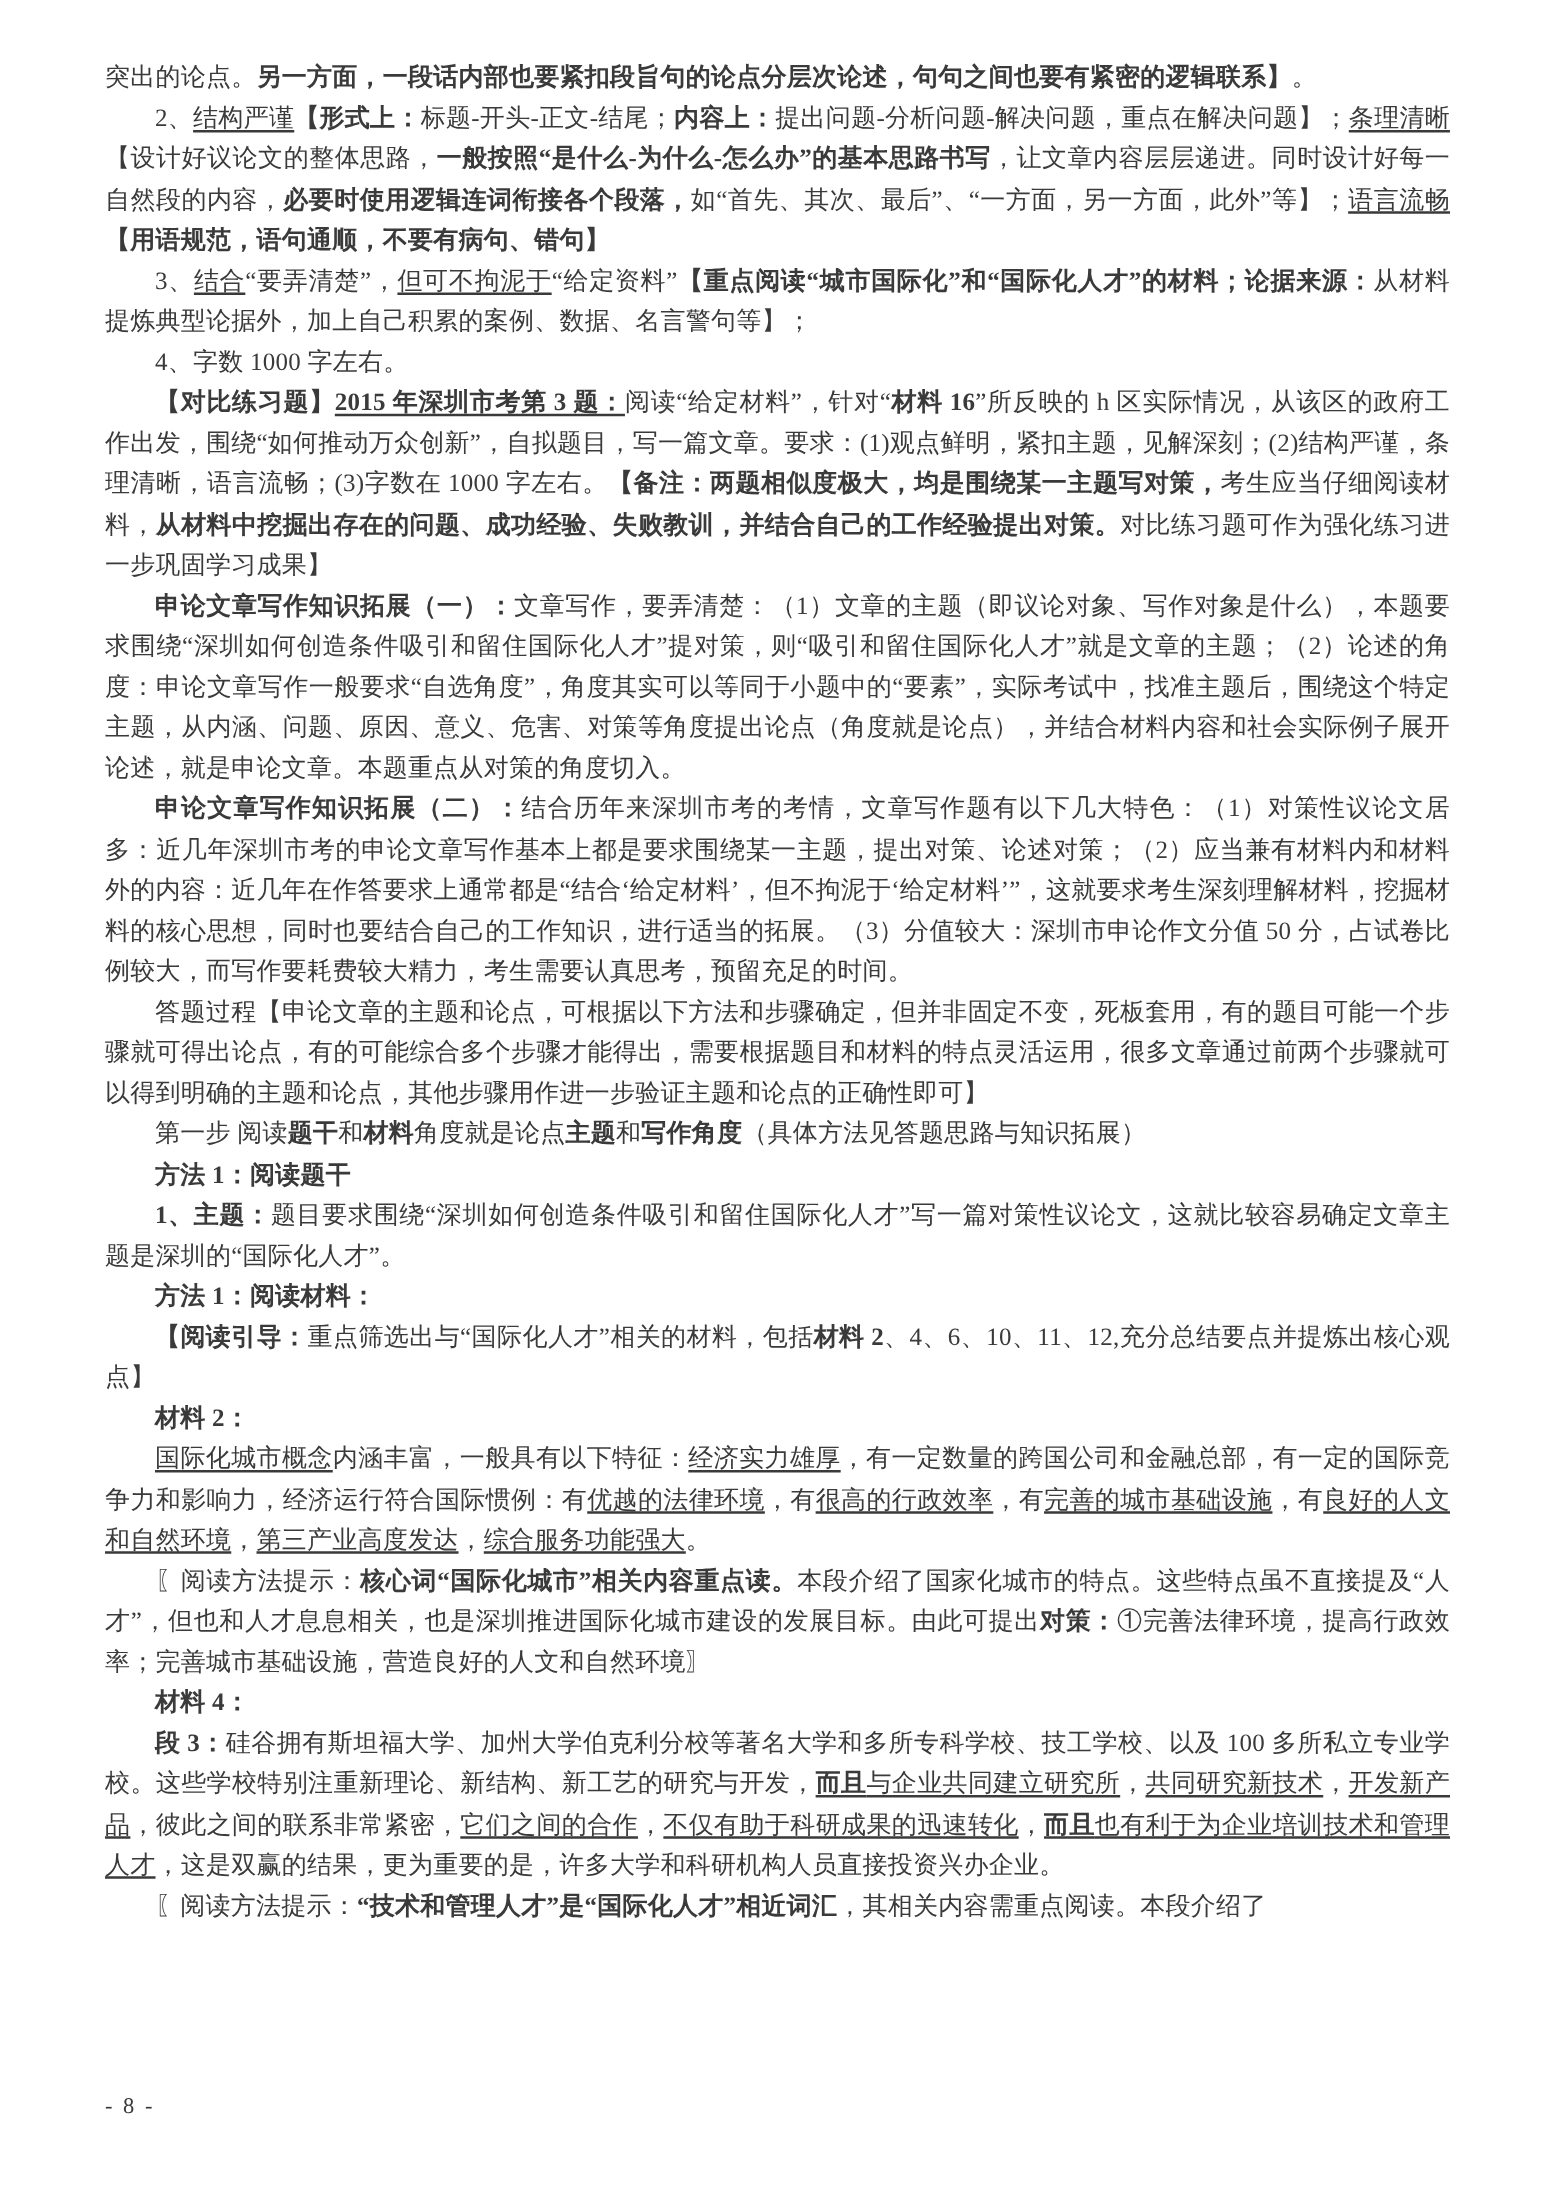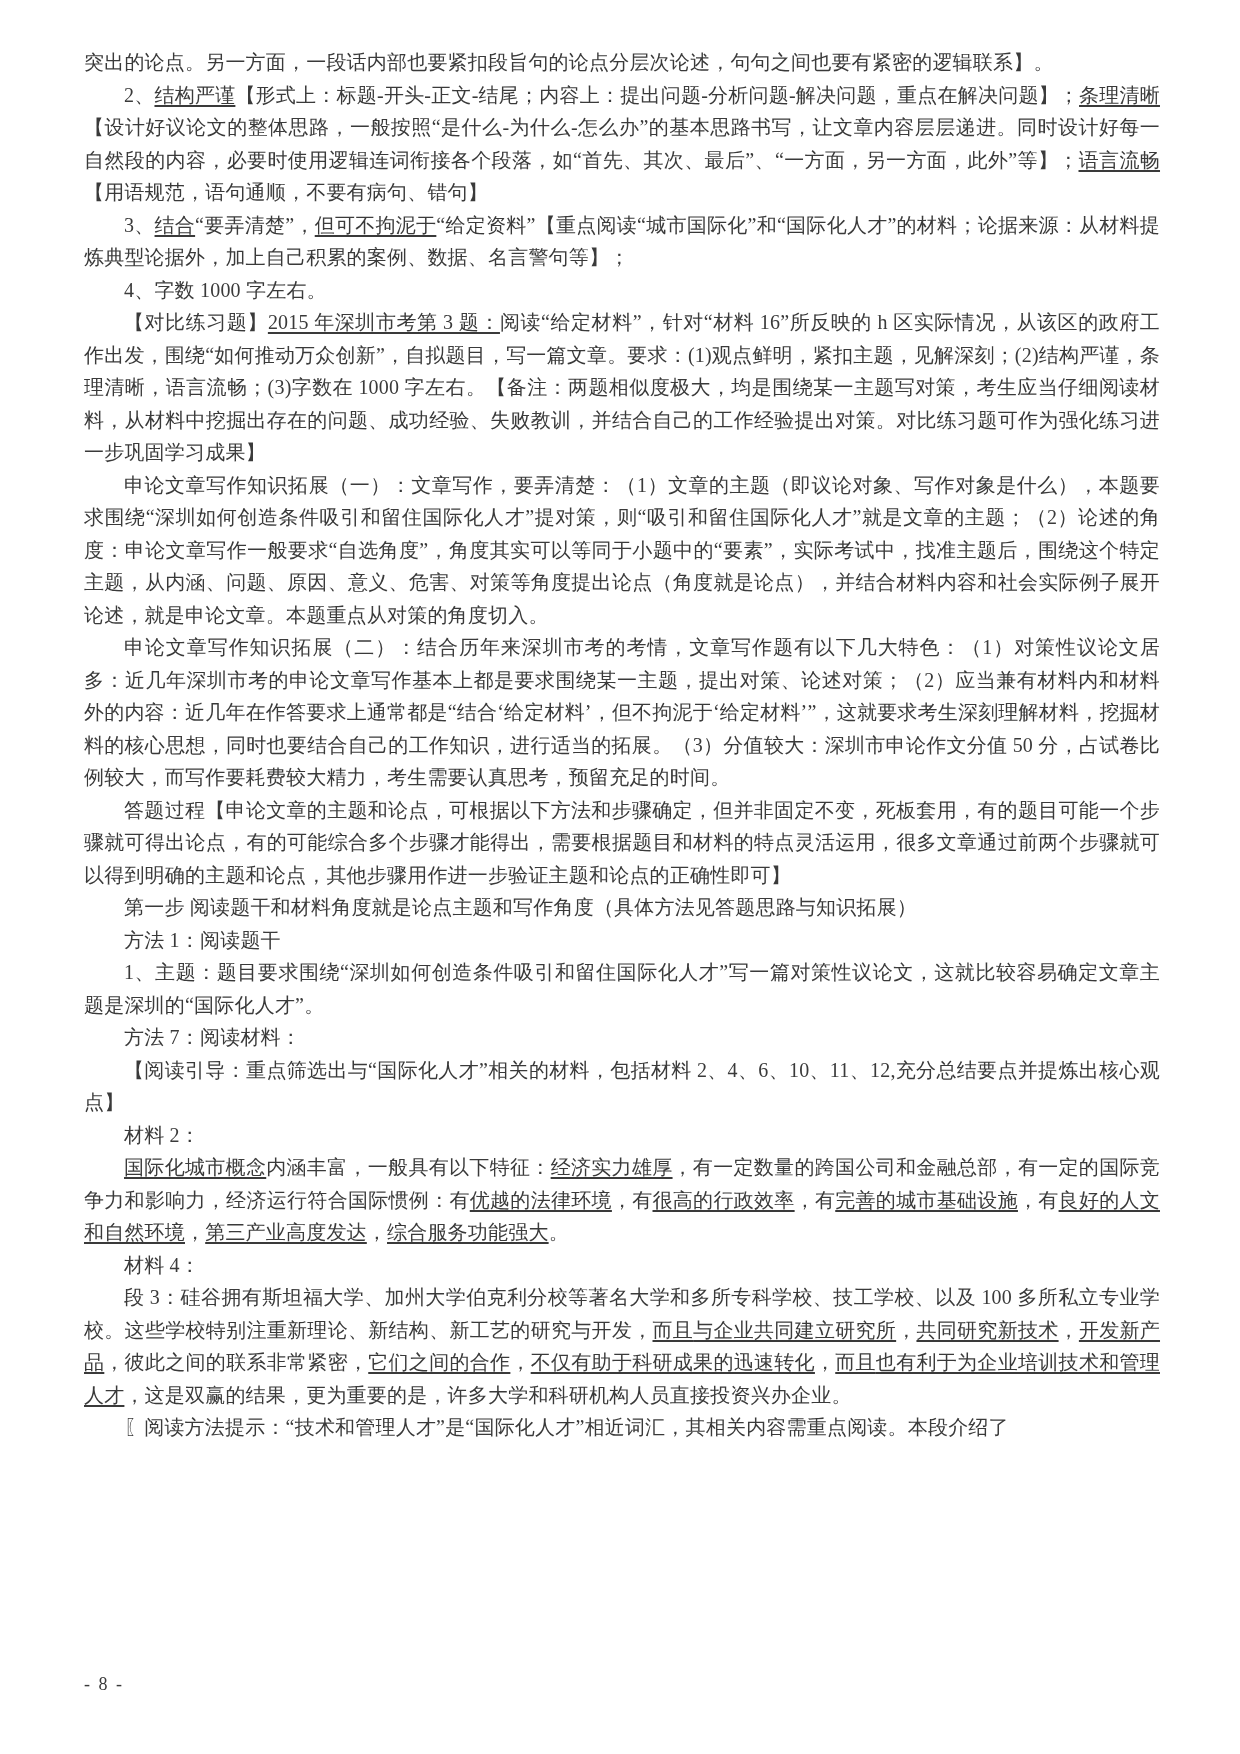--- a/index.html
+++ b/index.html
@@ -23,21 +23,21 @@
     top: 46px;
     width: 1076px;
     color: #3a3a3a;
     font-size: 20px;
     line-height: 32.5px;
     text-align: justify;
     letter-spacing: 0.2px;
   }
   p.para { margin: 0; padding: 0; }
   p.para.indent { text-indent: 2em; }
-  .b { font-weight: normal; }
+  .b { font-weight: bold; }
   .u { text-decoration: underline; text-underline-offset: 3px; }
   .doc-footer {
     position: absolute;
     left: 84px;
     top: 1674px;
     color: #3a3a3a;
     font-size: 18px;
     letter-spacing: 2px;
   }
 </style>
@@ -50,22 +50,23 @@
       <p class="para indent"><span>2、</span><span class="u">结构严谨</span><span class="b">【形式上：</span><span>标题-开头-正文-结尾；</span><span class="b">内容上：</span><span>提出问题-分析问题-解决问题，重点在解决问题】；</span><span class="u">条理清晰</span><span>【设计好议论文的整体思路，</span><span class="b">一般按照“是什么-为什么-怎么办”的基本思路书写</span><span>，让文章内容层层递进。同时设计好每一自然段的内容，</span><span class="b">必要时使用逻辑连词衔接各个段落，</span><span>如“首先、其次、最后”、“一方面，另一方面，此外”等】；</span><span class="u">语言流畅</span><span class="b">【用语规范，语句通顺，不要有病句、错句】</span></p>
       <p class="para indent"><span>3、</span><span class="u">结合</span><span>“要弄清楚”，</span><span class="u">但可不拘泥于</span><span>“给定资料”</span><span class="b">【重点阅读“城市国际化”和“国际化人才”的材料；论据来源：</span><span>从材料提炼典型论据外，加上自己积累的案例、数据、名言警句等】；</span></p>
       <p class="para indent"><span>4、字数 1000 字左右。</span></p>
       <p class="para indent"><span class="b">【对比练习题】</span><span class="b u">2015 年深圳市考第 3 题：</span><span>阅读“给定材料”，针对“</span><span class="b">材料 16</span><span>”所反映的 h 区实际情况，从该区的政府工作出发，围绕“如何推动万众创新”，自拟题目，写一篇文章。要求：(1)观点鲜明，紧扣主题，见解深刻；(2)结构严谨，条理清晰，语言流畅；(3)字数在 1000 字左右。</span><span class="b">【备注：两题相似度极大，均是围绕某一主题写对策，</span><span>考生应当仔细阅读材料，</span><span class="b">从材料中挖掘出存在的问题、成功经验、失败教训，并结合自己的工作经验提出对策。</span><span>对比练习题可作为强化练习进一步巩固学习成果】</span></p>
       <p class="para indent"><span class="b">申论文章写作知识拓展（一）：</span><span>文章写作，要弄清楚：（1）文章的主题（即议论对象、写作对象是什么），本题要求围绕“深圳如何创造条件吸引和留住国际化人才”提对策，则“吸引和留住国际化人才”就是文章的主题；（2）论述的角度：申论文章写作一般要求“自选角度”，角度其实可以等同于小题中的“要素”，实际考试中，找准主题后，围绕这个特定主题，从内涵、问题、原因、意义、危害、对策等角度提出论点（角度就是论点），并结合材料内容和社会实际例子展开论述，就是申论文章。本题重点从对策的角度切入。</span></p>
       <p class="para indent"><span class="b">申论文章写作知识拓展（二）：</span><span>结合历年来深圳市考的考情，文章写作题有以下几大特色：（1）对策性议论文居多：近几年深圳市考的申论文章写作基本上都是要求围绕某一主题，提出对策、论述对策；（2）应当兼有材料内和材料外的内容：近几年在作答要求上通常都是“结合‘给定材料’，但不拘泥于‘给定材料’”，这就要求考生深刻理解材料，挖掘材料的核心思想，同时也要结合自己的工作知识，进行适当的拓展。（3）分值较大：深圳市申论作文分值 50 分，占试卷比例较大，而写作要耗费较大精力，考生需要认真思考，预留充足的时间。</span></p>
       <p class="para indent"><span>答题过程【申论文章的主题和论点，可根据以下方法和步骤确定，但并非固定不变，死板套用，有的题目可能一个步骤就可得出论点，有的可能综合多个步骤才能得出，需要根据题目和材料的特点灵活运用，很多文章通过前两个步骤就可以得到明确的主题和论点，其他步骤用作进一步验证主题和论点的正确性即可】</span></p>
       <p class="para indent"><span>第一步 阅读</span><span class="b">题干</span><span>和</span><span class="b">材料</span><span>角度就是论点</span><span class="b">主题</span><span>和</span><span class="b">写作角度</span><span>（具体方法见答题思路与知识拓展）</span></p>
       <p class="para indent"><span class="b">方法 1：阅读题干</span></p>
       <p class="para indent"><span class="b">1、主题：</span><span>题目要求围绕“深圳如何创造条件吸引和留住国际化人才”写一篇对策性议论文，这就比较容易确定文章主题是深圳的“国际化人才”。</span></p>
-      <p class="para indent"><span class="b">方法 7：阅读材料：</span></p>
+      <p class="para indent"><span class="b">方法 1：阅读材料：</span></p>
       <p class="para indent"><span class="b">【阅读引导：</span><span>重点筛选出与“国际化人才”相关的材料，包括</span><span class="b">材料 2</span><span>、4、6、10、11、12,充分总结要点并提炼出核心观点】</span></p>
       <p class="para indent"><span class="b">材料 2：</span></p>
       <p class="para indent"><span class="u">国际化城市概念</span><span>内涵丰富，一般具有以下特征：</span><span class="u">经济实力雄厚</span><span>，有一定数量的跨国公司和金融总部，有一定的国际竞争力和影响力，经济运行符合国际惯例：有</span><span class="u">优越的法律环境</span><span>，有</span><span class="u">很高的行政效率</span><span>，有</span><span class="u">完善的城市基础设施</span><span>，有</span><span class="u">良好的人文和自然环境</span><span>，</span><span class="u">第三产业高度发达</span><span>，</span><span class="u">综合服务功能强大</span><span>。</span></p>
+      <p class="para indent"><span>〖阅读方法提示：</span><span class="b">核心词“国际化城市”相关内容重点读。</span><span>本段介绍了国家化城市的特点。这些特点虽不直接提及“人才”，但也和人才息息相关，也是深圳推进国际化城市建设的发展目标。由此可提出</span><span class="b">对策：</span><span>①完善法律环境，提高行政效率；完善城市基础设施，营造良好的人文和自然环境〗</span></p>
       <p class="para indent"><span class="b">材料 4：</span></p>
       <p class="para indent"><span class="b">段 3：</span><span>硅谷拥有斯坦福大学、加州大学伯克利分校等著名大学和多所专科学校、技工学校、以及 100 多所私立专业学校。这些学校特别注重新理论、新结构、新工艺的研究与开发，</span><span class="b u">而且</span><span class="u">与企业共同建立研究所</span><span>，</span><span class="u">共同研究新技术</span><span>，</span><span class="u">开发新产品</span><span>，彼此之间的联系非常紧密，</span><span class="u">它们之间的合作</span><span>，</span><span class="u">不仅有助于科研成果的迅速转化</span><span>，</span><span class="b u">而且</span><span class="u">也有利于为企业培训技术和管理人才</span><span>，这是双赢的结果，更为重要的是，许多大学和科研机构人员直接投资兴办企业。</span></p>
       <p class="para indent"><span>〖阅读方法提示：</span><span class="b">“技术和管理人才”是“国际化人才”相近词汇</span><span>，其相关内容需重点阅读。本段介绍了</span></p>
     </div>
   <div class="doc-footer">- 8 -</div>
 </div>
 
 </body></html>

